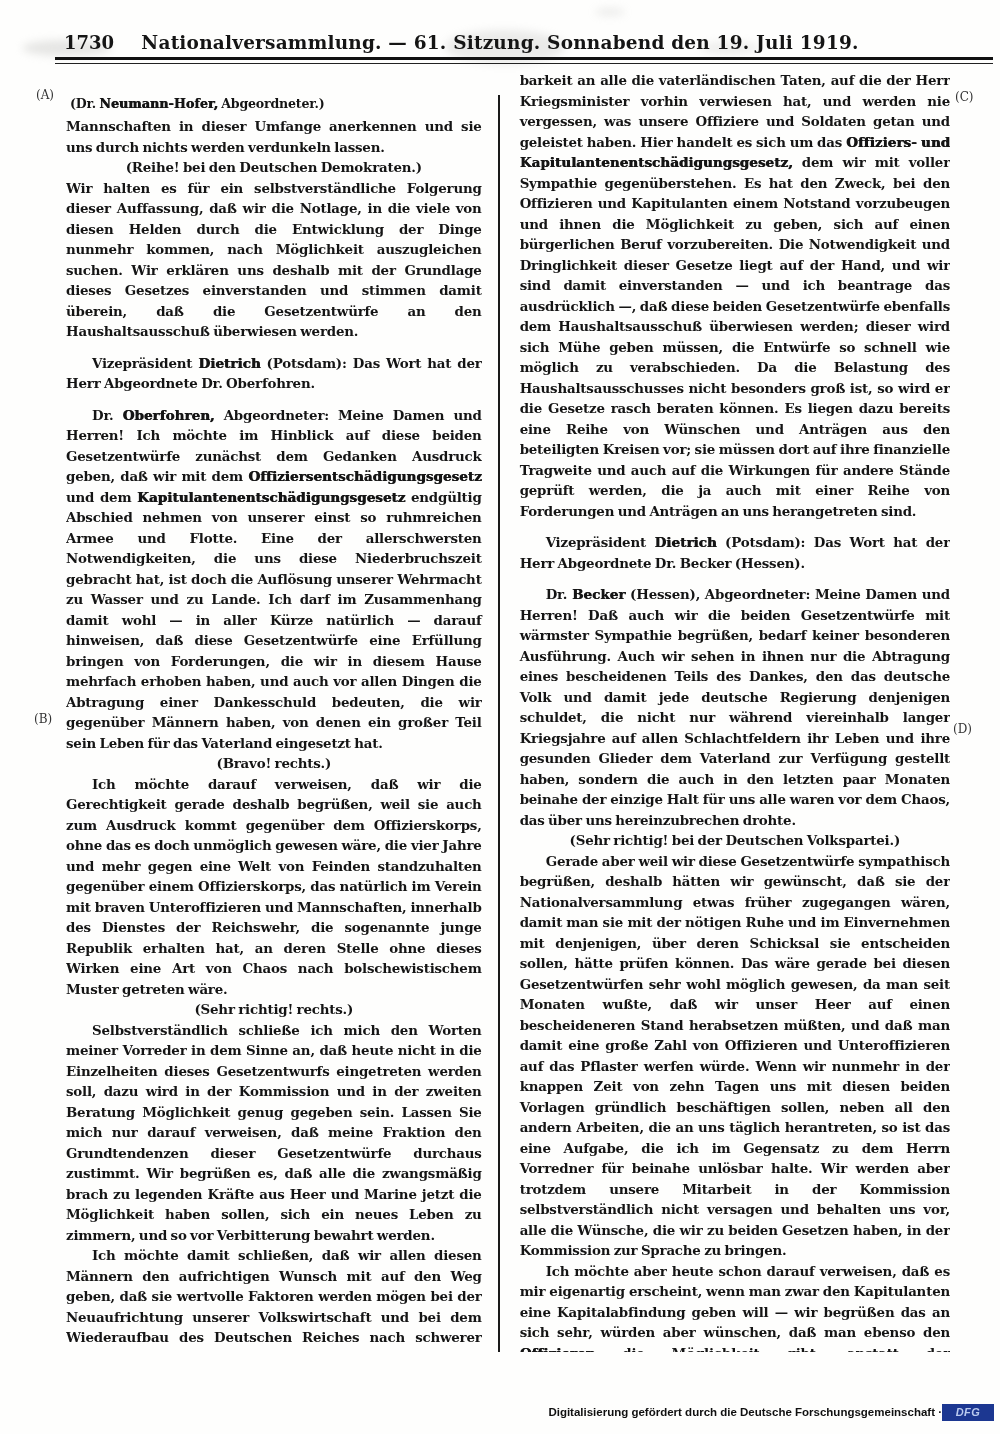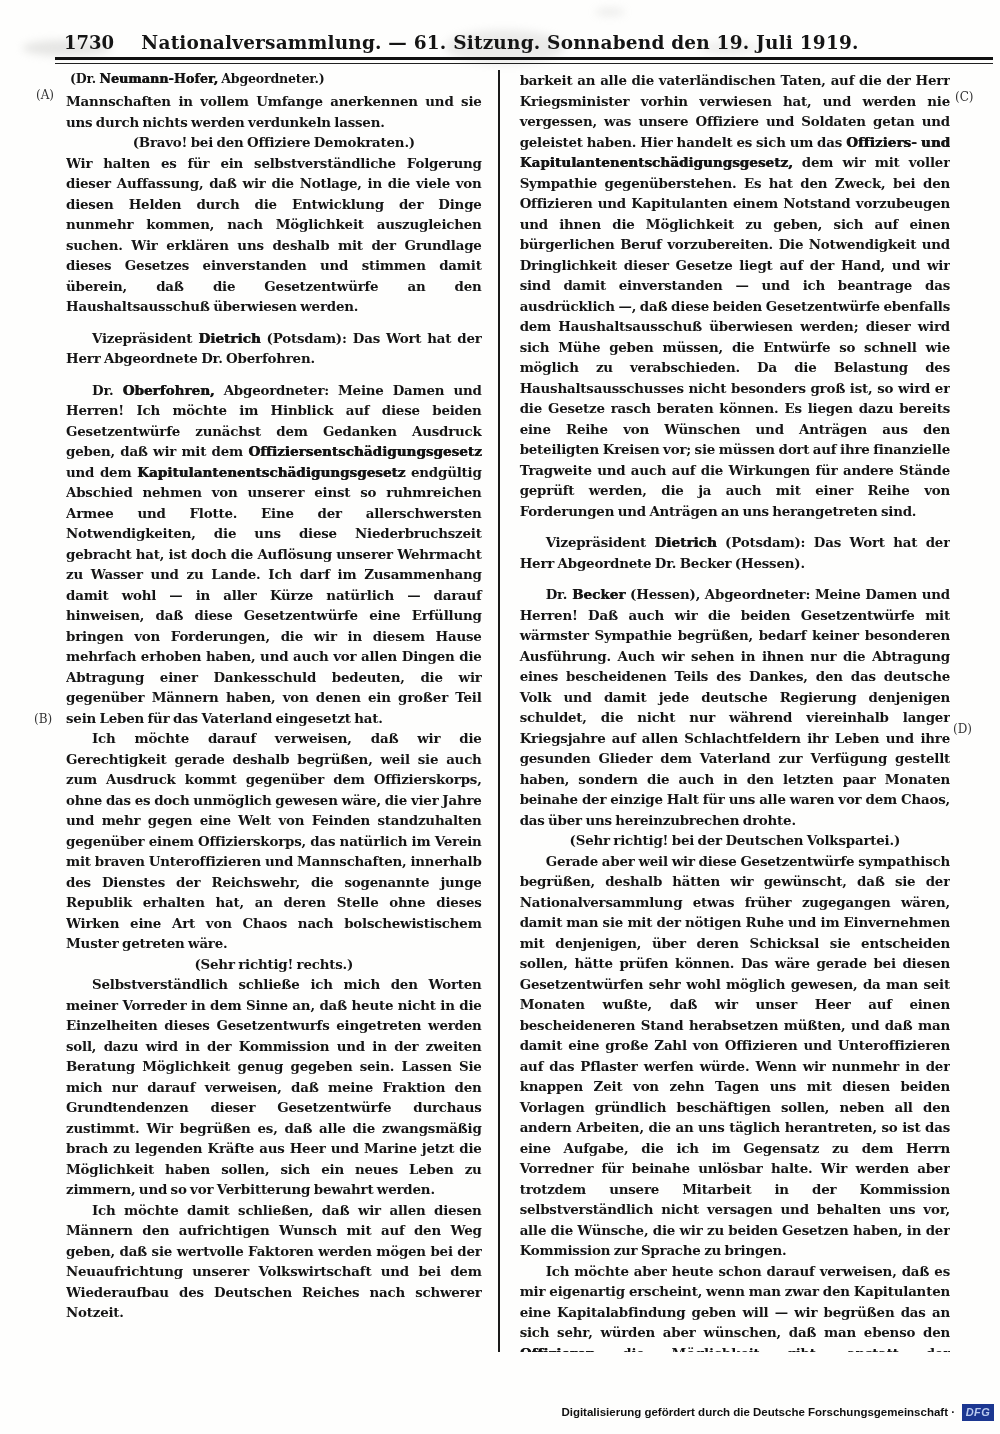--- a/index.html
+++ b/index.html
@@ -21,44 +21,44 @@
   .htitle{position:absolute;left:0;right:0;text-align:center;top:2px;
           font-size:18.5px;font-weight:700;letter-spacing:.2px;}
   .rule-thick{position:absolute;left:55px;top:57px;width:938px;height:3px;background:#111;}
   .rule-thin{position:absolute;left:55px;top:63px;width:938px;height:1px;background:#222;}
 
   .cols{position:absolute;left:66px;top:70px;width:884px;height:1282px;
         display:flex;overflow:hidden;}
   .col{font-size:13.4px;line-height:20.5px;font-weight:700;
        text-align:justify;hyphens:auto;-webkit-hyphens:auto;
        word-spacing:-1px;letter-spacing:-.2px;}
-  .col-left{width:424px;padding-right:16px;border-right:2px solid #1a1a1a;}
+  .col-left{width:424px;padding-right:16px;border-right:2px solid #1a1a1a;margin-top:25px;}
   .col-right{width:439px;margin-left:20px;}
 
   .blk{margin:0;}
   .attr{font-size:12.6px;line-height:18px;text-align:left;text-indent:4px;
         margin-bottom:3px;font-weight:700;}
   .flush{text-indent:0;}
   .para{text-indent:26px;}
   .center{text-align:center;text-indent:0;}
   .speaker{text-indent:26px;margin-top:11px;}
   .em{text-shadow:.7px 0 0 currentColor;letter-spacing:.1px;}
 
   .margin-letter{position:absolute;font-size:12px;font-weight:400;color:#333;
                  font-family:"DejaVu Serif",serif;}
   .ml-a{left:36px;top:88px;}
   .ml-b{left:34px;top:712px;}
   .ml-c{left:955px;top:90px;}
   .ml-d{left:953px;top:722px;}
 
   .footer{position:absolute;right:6px;top:1402px;height:20px;
-          display:flex;align-items:center;gap:7px;
+          display:flex;align-items:center;
           font-family:"Liberation Sans","DejaVu Sans",sans-serif;}
   .credit{font-size:11.5px;font-weight:700;color:#101010;}
-  .dfg-badge{width:32px;height:17px;background:#1c3791;color:#b9c9ee;
+  .dfg-badge{width:52px;height:17px;background:#1c3791;color:#b9c9ee;
              display:flex;align-items:center;justify-content:center;
              font-size:11px;font-weight:700;font-style:italic;letter-spacing:.5px;text-align:center;}
 </style>
 </head>
 <body>
 
 <div class="smudge sm1"></div>
 <div class="smudge sm2"></div>
 <div class="smudge sm3"></div>
 <div class="smudge sm4"></div>
@@ -71,25 +71,26 @@
 <div class="rule-thin"></div>
 
 <div class="margin-letter ml-a">(A)</div>
 <div class="margin-letter ml-b">(B)</div>
 <div class="margin-letter ml-c">(C)</div>
 <div class="margin-letter ml-d">(D)</div>
 
 <div class="cols">
   <div class="col col-left">
       <div class="blk attr"><span>(Dr. </span><span class="em">Neumann-Hofer,</span><span> Abgeordneter.)</span></div>
-      <div class="blk flush"><span>Mannschaften in vollem Umfange anerkennen und sie uns durch nichts werden verdunkeln lassen.</span></div>
-      <div class="blk center"><span>(Bravo! bei den Offiziere Demokraten.)</span></div>
+      <div class="blk flush"><span>Mannschaften in dieser Umfange anerkennen und sie uns durch nichts werden verdunkeln lassen.</span></div>
+      <div class="blk center"><span>(Reihe! bei den Deutschen Demokraten.)</span></div>
       <div class="blk flush"><span>Wir halten es für ein selbstverständliche Folgerung dieser Auffassung, daß wir die Notlage, in die viele von diesen Helden durch die Entwicklung der Dinge nunmehr kommen, nach Möglichkeit auszugleichen suchen. Wir erklären uns deshalb mit der Grundlage dieses Gesetzes einverstanden und stimmen damit überein, daß die Gesetzentwürfe an den Haushaltsausschuß überwiesen werden.</span></div>
       <div class="blk speaker"><span>Vizepräsident </span><span class="em">Dietrich</span><span> (Potsdam): Das Wort hat der Herr Abgeordnete Dr. Oberfohren.</span></div>
       <div class="blk speaker"><span>Dr. </span><span class="em">Oberfohren,</span><span> Abgeordneter: Meine Damen und Herren! Ich möchte im Hinblick auf diese beiden Gesetzentwürfe zunächst dem Gedanken Ausdruck geben, daß wir mit dem </span><span class="em">Offiziersentschädigungsgesetz</span><span> und dem </span><span class="em">Kapitulantenentschädigungsgesetz</span><span> endgültig Abschied nehmen von unserer einst so ruhmreichen Armee und Flotte. Eine der allerschwersten Notwendigkeiten, die uns diese Niederbruchszeit gebracht hat, ist doch die Auflösung unserer Wehrmacht zu Wasser und zu Lande. Ich darf im Zusammenhang damit wohl — in aller Kürze natürlich — darauf hinweisen, daß diese Gesetzentwürfe eine Erfüllung bringen von Forderungen, die wir in diesem Hause mehrfach erhoben haben, und auch vor allen Dingen die Abtragung einer Dankesschuld bedeuten, die wir gegenüber Männern haben, von denen ein großer Teil sein Leben für das Vaterland eingesetzt hat.</span></div>
+      <div class="blk center"><span>(Bravo! rechts.)</span></div>
       <div class="blk para"><span>Ich möchte darauf verweisen, daß wir die Gerechtigkeit gerade deshalb begrüßen, weil sie auch zum Ausdruck kommt gegenüber dem Offizierskorps, ohne das es doch unmöglich gewesen wäre, die vier Jahre und mehr gegen eine Welt von Feinden standzuhalten gegenüber einem Offizierskorps, das natürlich im Verein mit braven Unteroffizieren und Mannschaften, innerhalb des Dienstes der Reichswehr, die sogenannte junge Republik erhalten hat, an deren Stelle ohne dieses Wirken eine Art von Chaos nach bolschewistischem Muster getreten wäre.</span></div>
       <div class="blk center"><span>(Sehr richtig! rechts.)</span></div>
       <div class="blk para"><span>Selbstverständlich schließe ich mich den Worten meiner Vorreder in dem Sinne an, daß heute nicht in die Einzelheiten dieses Gesetzentwurfs eingetreten werden soll, dazu wird in der Kommission und in der zweiten Beratung Möglichkeit genug gegeben sein. Lassen Sie mich nur darauf verweisen, daß meine Fraktion den Grundtendenzen dieser Gesetzentwürfe durchaus zustimmt. Wir begrüßen es, daß alle die zwangsmäßig brach zu legenden Kräfte aus Heer und Marine jetzt die Möglichkeit haben sollen, sich ein neues Leben zu zimmern, und so vor Verbitterung bewahrt werden.</span></div>
       <div class="blk para"><span>Ich möchte damit schließen, daß wir allen diesen Männern den aufrichtigen Wunsch mit auf den Weg geben, daß sie wertvolle Faktoren werden mögen bei der Neuaufrichtung unserer Volkswirtschaft und bei dem Wiederaufbau des Deutschen Reiches nach schwerer Notzeit.</span></div>
     </div>
   <div class="col col-right">
       <div class="blk flush"><span>barkeit an alle die vaterländischen Taten, auf die der Herr Kriegsminister vorhin verwiesen hat, und werden nie vergessen, was unsere Offiziere und Soldaten getan und geleistet haben. Hier handelt es sich um das </span><span class="em">Offiziers- und Kapitulantenentschädigungsgesetz,</span><span> dem wir mit voller Sympathie gegenüberstehen. Es hat den Zweck, bei den Offizieren und Kapitulanten einem Notstand vorzubeugen und ihnen die Möglichkeit zu geben, sich auf einen bürgerlichen Beruf vorzubereiten. Die Notwendigkeit und Dringlichkeit dieser Gesetze liegt auf der Hand, und wir sind damit einverstanden — und ich beantrage das ausdrücklich —, daß diese beiden Gesetzentwürfe ebenfalls dem Haushaltsausschuß überwiesen werden; dieser wird sich Mühe geben müssen, die Entwürfe so schnell wie möglich zu verabschieden. Da die Belastung des Haushaltsausschusses nicht besonders groß ist, so wird er die Gesetze rasch beraten können. Es liegen dazu bereits eine Reihe von Wünschen und Anträgen aus den beteiligten Kreisen vor; sie müssen dort auf ihre finanzielle Tragweite und auch auf die Wirkungen für andere Stände geprüft werden, die ja auch mit einer Reihe von Forderungen und Anträgen an uns herangetreten sind.</span></div>
       <div class="blk speaker"><span>Vizepräsident </span><span class="em">Dietrich</span><span> (Potsdam): Das Wort hat der Herr Abgeordnete Dr. Becker (Hessen).</span></div>
       <div class="blk speaker"><span>Dr. </span><span class="em">Becker</span><span> (Hessen), Abgeordneter: Meine Damen und Herren! Daß auch wir die beiden Gesetzentwürfe mit wärmster Sympathie begrüßen, bedarf keiner besonderen Ausführung. Auch wir sehen in ihnen nur die Abtragung eines bescheidenen Teils des Dankes, den das deutsche Volk und damit jede deutsche Regierung denjenigen schuldet, die nicht nur während viereinhalb langer Kriegsjahre auf allen Schlachtfeldern ihr Leben und ihre gesunden Glieder dem Vaterland zur Verfügung gestellt haben, sondern die auch in den letzten paar Monaten beinahe der einzige Halt für uns alle waren vor dem Chaos, das über uns hereinzubrechen drohte.</span></div>
       <div class="blk center"><span>(Sehr richtig! bei der Deutschen Volkspartei.)</span></div>

